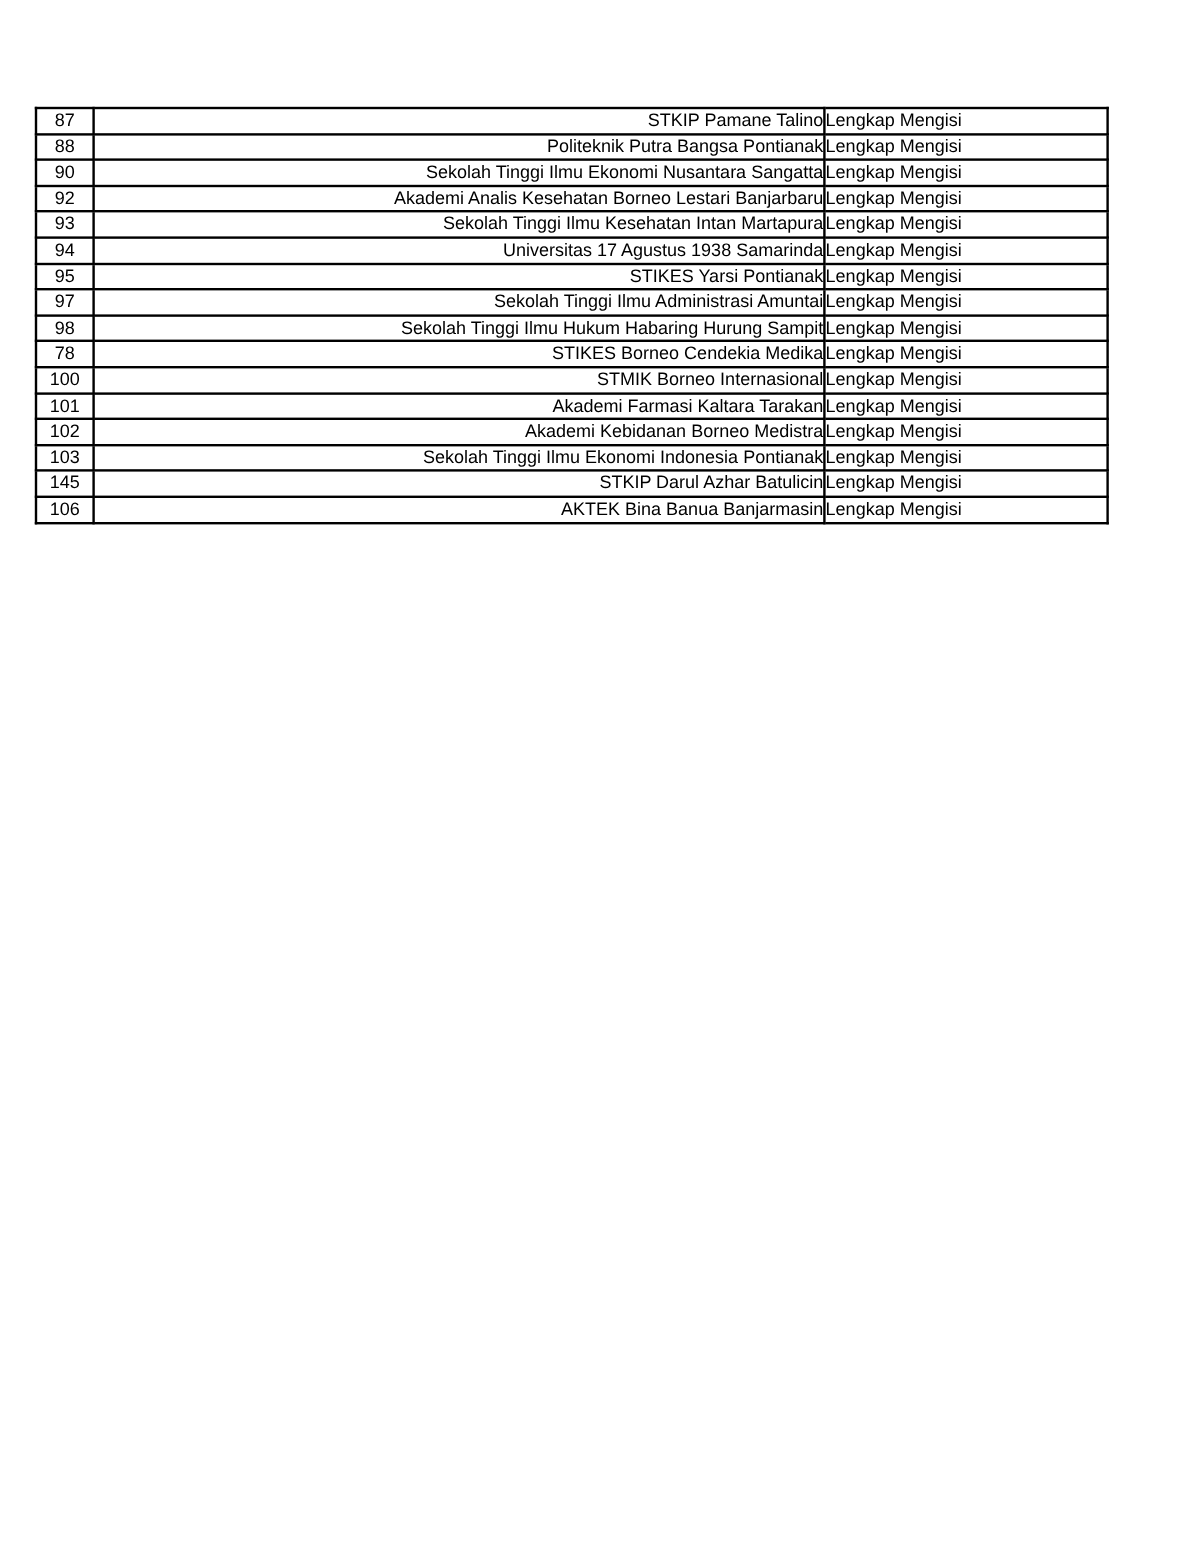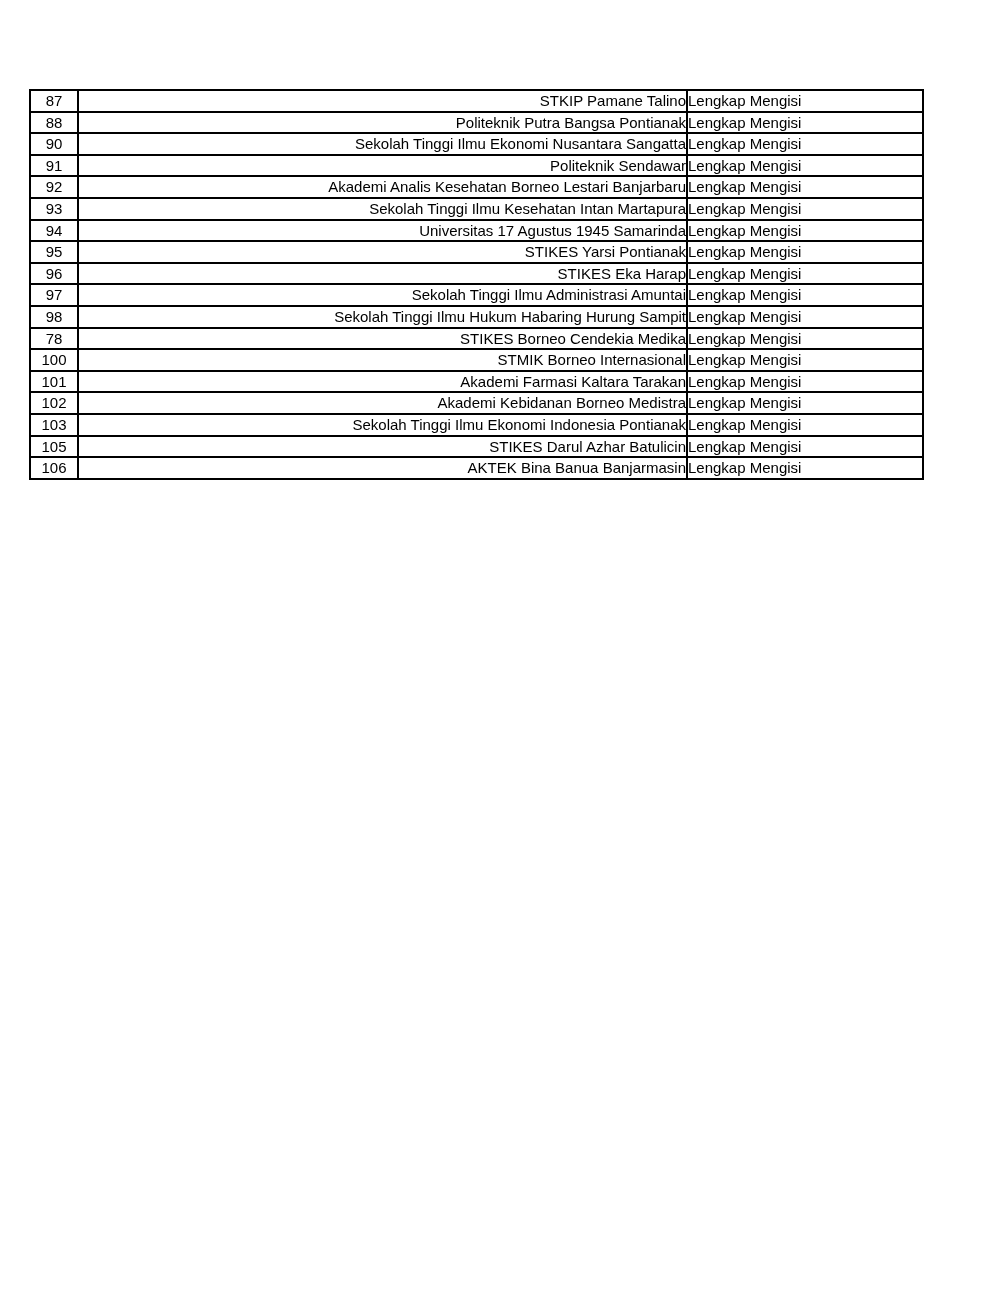--- a/index.html
+++ b/index.html
@@ -65,47 +65,37 @@
     <td class="cell-no">88</td>
     <td class="cell-name">Politeknik Putra Bangsa Pontianak</td>
     <td class="cell-status">Lengkap Mengisi</td>
   </tr>
         <tr>
     <td class="cell-no">90</td>
     <td class="cell-name">Sekolah Tinggi Ilmu Ekonomi Nusantara Sangatta</td>
     <td class="cell-status">Lengkap Mengisi</td>
   </tr>
         <tr>
-    <td class="cell-no">91</td>
-    <td class="cell-name">Politeknik Sendawar</td>
-    <td class="cell-status">Lengkap Mengisi</td>
-  </tr>
-        <tr>
     <td class="cell-no">92</td>
     <td class="cell-name">Akademi Analis Kesehatan Borneo Lestari Banjarbaru</td>
     <td class="cell-status">Lengkap Mengisi</td>
   </tr>
         <tr>
     <td class="cell-no">93</td>
     <td class="cell-name">Sekolah Tinggi Ilmu Kesehatan Intan Martapura</td>
     <td class="cell-status">Lengkap Mengisi</td>
   </tr>
         <tr>
     <td class="cell-no">94</td>
-    <td class="cell-name">Universitas 17 Agustus 1945 Samarinda</td>
+    <td class="cell-name">Universitas 17 Agustus 1938 Samarinda</td>
     <td class="cell-status">Lengkap Mengisi</td>
   </tr>
         <tr>
     <td class="cell-no">95</td>
     <td class="cell-name">STIKES Yarsi Pontianak</td>
-    <td class="cell-status">Lengkap Mengisi</td>
-  </tr>
-        <tr>
-    <td class="cell-no">96</td>
-    <td class="cell-name">STIKES Eka Harap</td>
     <td class="cell-status">Lengkap Mengisi</td>
   </tr>
         <tr>
     <td class="cell-no">97</td>
     <td class="cell-name">Sekolah Tinggi Ilmu Administrasi Amuntai</td>
     <td class="cell-status">Lengkap Mengisi</td>
   </tr>
         <tr>
     <td class="cell-no">98</td>
     <td class="cell-name">Sekolah Tinggi Ilmu Hukum Habaring Hurung Sampit</td>
@@ -130,22 +120,22 @@
     <td class="cell-no">102</td>
     <td class="cell-name">Akademi Kebidanan Borneo Medistra</td>
     <td class="cell-status">Lengkap Mengisi</td>
   </tr>
         <tr>
     <td class="cell-no">103</td>
     <td class="cell-name">Sekolah Tinggi Ilmu Ekonomi Indonesia Pontianak</td>
     <td class="cell-status">Lengkap Mengisi</td>
   </tr>
         <tr>
-    <td class="cell-no">105</td>
-    <td class="cell-name">STIKES Darul Azhar Batulicin</td>
+    <td class="cell-no">145</td>
+    <td class="cell-name">STKIP Darul Azhar Batulicin</td>
     <td class="cell-status">Lengkap Mengisi</td>
   </tr>
         <tr>
     <td class="cell-no">106</td>
     <td class="cell-name">AKTEK Bina Banua Banjarmasin</td>
     <td class="cell-status">Lengkap Mengisi</td>
   </tr>
       </tbody>
   </table>
 </div>

